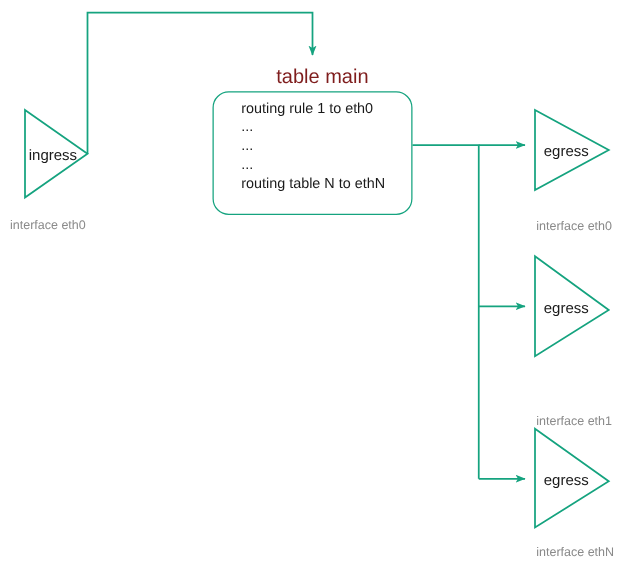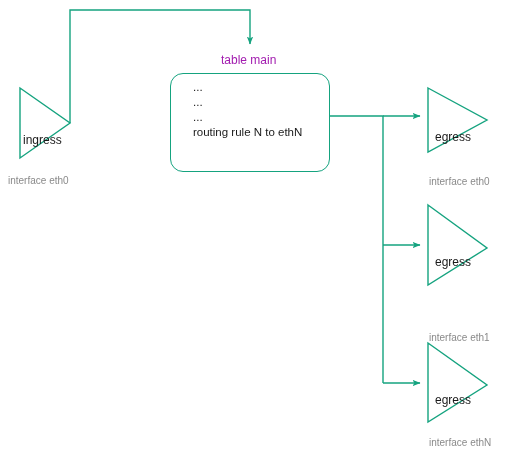--- a/index.html
+++ b/index.html
@@ -21,32 +21,31 @@
     top: 0;
     width: 513px;
     height: 454px;
     pointer-events: none;
   }
   .node-label {
     position: absolute;
     font-size: 12px;
     color: #1a1a1a;
     white-space: nowrap;
-    margin-top: 16px;
   }
   .iface-label {
     position: absolute;
     font-size: 10px;
     color: #8a8a8a;
     white-space: nowrap;
   }
   .table-title {
     position: absolute;
-    font-size: 12px;
-    color: #a21caf;
+    font-size: 16px;
+    color: #7f1d1d;
     white-space: nowrap;
     text-align: center;
   }
   .table-box {
     position: absolute;
     left: 170px;
     top: 73px;
     width: 160px;
     height: 99px;
     border: 1.4px solid #15a37f;
@@ -98,24 +97,25 @@
 
     <path d="M428,343 L487,385 L428,422 Z" fill="none" stroke="#15a37f" stroke-width="1.4"></path>
   </svg>
 
   <div class="node-label" style="left:23px; top:117px;">ingress</div>
   <div class="iface-label" style="left:8px; top:175px;">interface eth0</div>
 
   <div class="table-title" style="left:221px; top:53px;">table main</div>
   <div class="table-box"></div>
   <div class="table-lines">
+    <div>routing rule 1 to eth0</div>
     <div>...</div>
     <div>...</div>
     <div>...</div>
-    <div>routing rule N to ethN</div>
+    <div>routing table N to ethN</div>
   </div>
 
   <div class="node-label" style="left:435px; top:114px;">egress</div>
   <div class="iface-label" style="left:429px; top:176px;">interface eth0</div>
 
   <div class="node-label" style="left:435px; top:239px;">egress</div>
   <div class="iface-label" style="left:429px; top:300px;margin-top:32px;">interface eth1</div>
 
   <div class="node-label" style="left:435px; top:377px;">egress</div>
   <div class="iface-label" style="left:429px; top:437px;">interface ethN</div>

